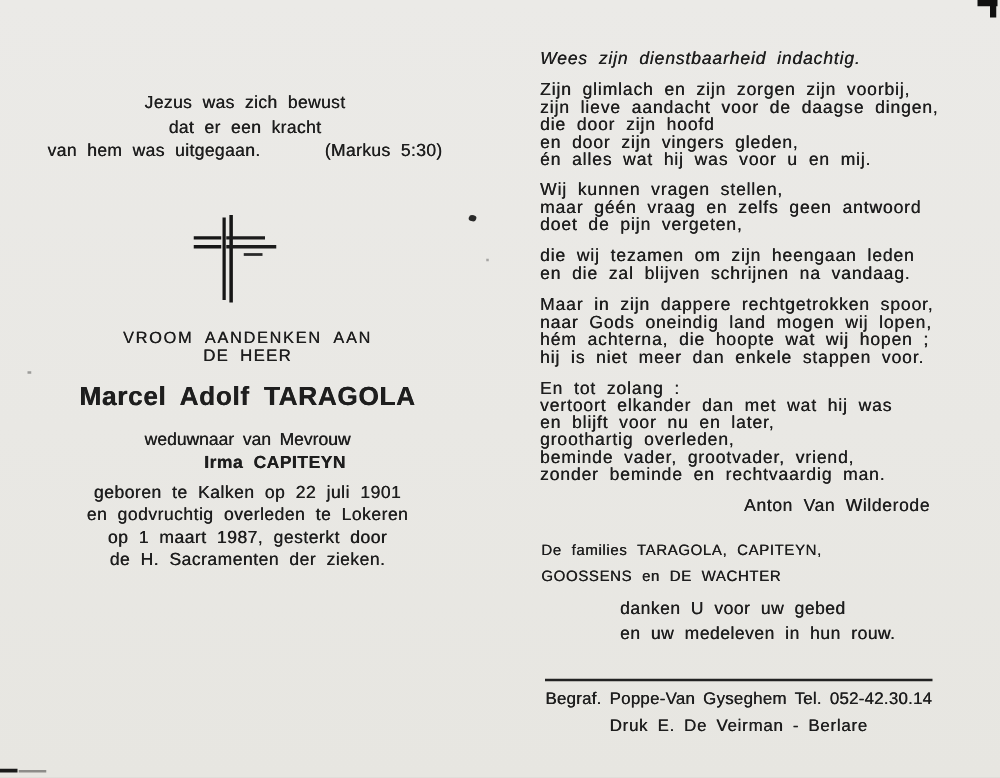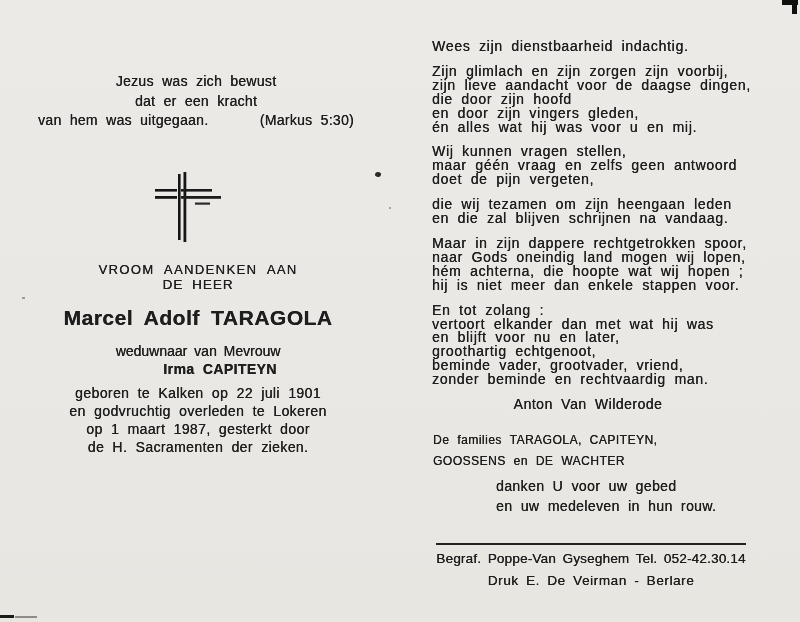--- a/index.html
+++ b/index.html
@@ -61,24 +61,24 @@
     font-size: 14px; line-height: 18px;
     letter-spacing: 0.4px; word-spacing: 4px;
   }
 
   
   .poem {
     position: absolute; left: 432px; top: 40px; width: 332px;
     font-size: 14px; line-height: 13.9px;
     letter-spacing: 0.7px; word-spacing: 4px;
   }
-  .poem-opening { margin-bottom: 11px; }
+  .poem-opening { margin-bottom: 11px; font-style: italic; }
   .stanza { margin-bottom: 11px; }
   .poem-author {
-    text-align: center; padding-right: 20px; margin-top: 3px;
+    text-align: right; padding-right: 20px; margin-top: 3px;
     letter-spacing: 0.5px;
   }
   .ack-block {
     position: absolute; left: 433px; top: 430px; width: 330px;
     font-size: 12px; line-height: 20.5px;
     letter-spacing: 0.5px; word-spacing: 4px;
   }
   .thanks-block {
     position: absolute; left: 496px; top: 477px; width: 280px;
     font-size: 14px; line-height: 19.5px;
@@ -170,21 +170,21 @@
     <div class="stanza">
         <div>Maar in zijn dappere rechtgetrokken spoor,</div>
         <div>naar Gods oneindig land mogen wij lopen,</div>
         <div>hém achterna, die hoopte wat wij hopen ;</div>
         <div>hij is niet meer dan enkele stappen voor.</div>
       </div>
     <div class="stanza">
         <div>En tot zolang :</div>
         <div>vertoort elkander dan met wat hij was</div>
         <div>en blijft voor nu en later,</div>
-        <div>groothartig echtgenoot,</div>
+        <div>groothartig overleden,</div>
         <div>beminde vader, grootvader, vriend,</div>
         <div>zonder beminde en rechtvaardig man.</div>
       </div>
     <div class="poem-author">Anton Van Wilderode</div>
   </div>
 
   <div class="ack-block">
       <div>De families TARAGOLA, CAPITEYN,</div>
       <div>GOOSSENS en DE WACHTER</div>
     </div>

